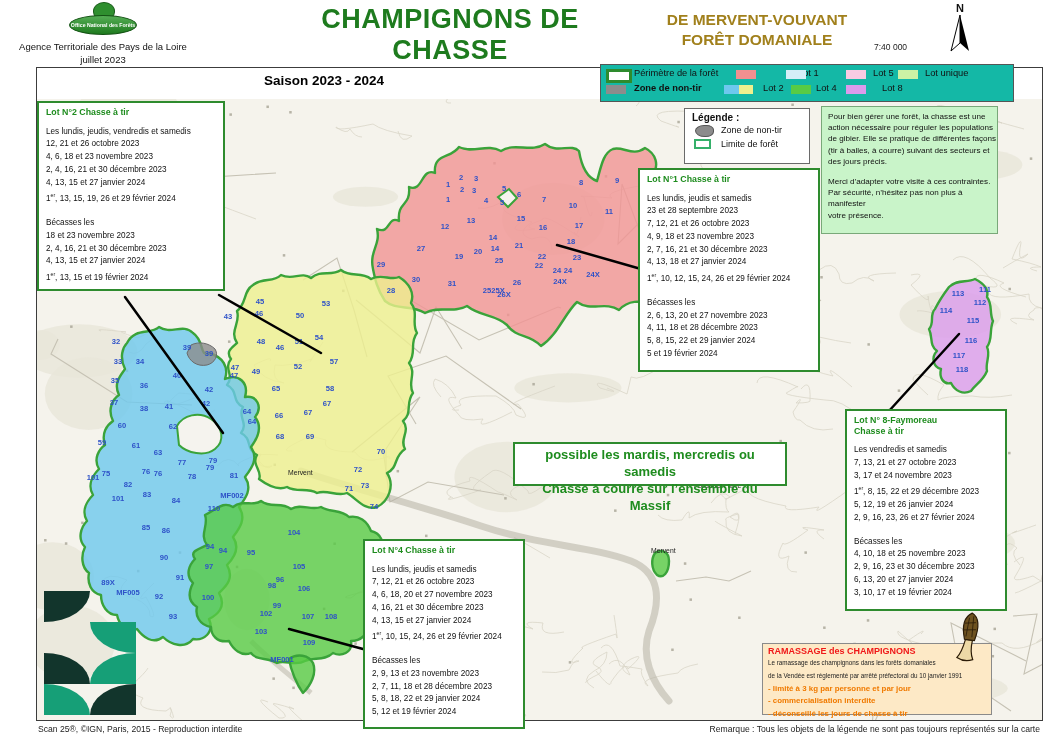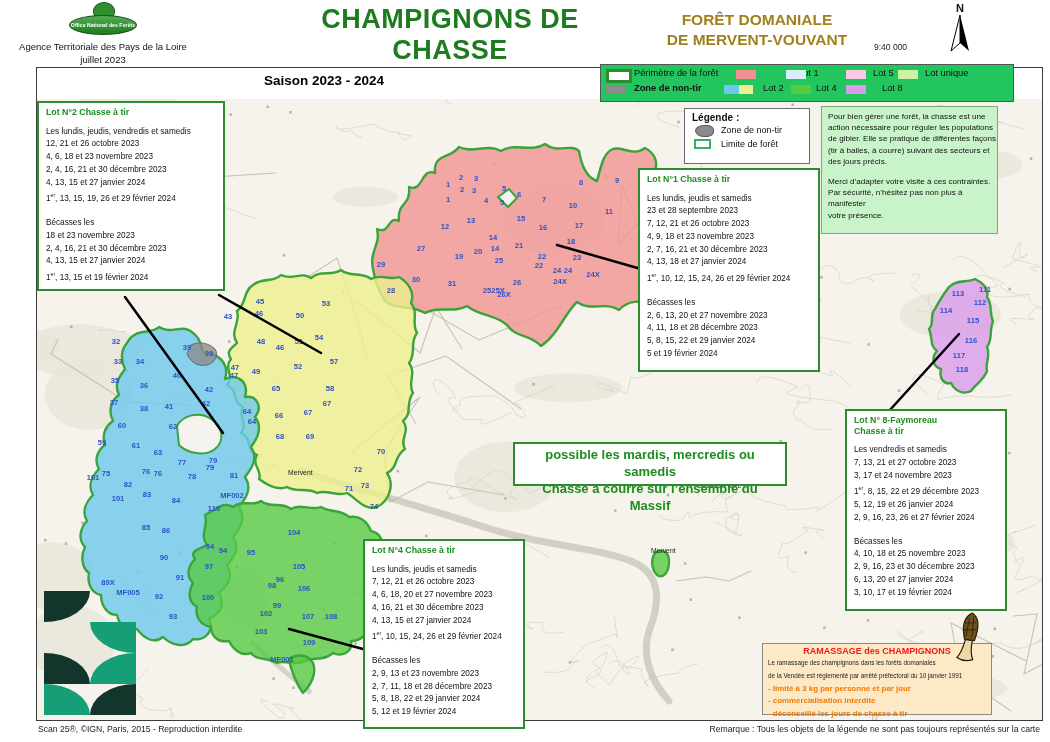--- a/index.html
+++ b/index.html
@@ -21,21 +21,21 @@
   .forest-wrap{position:absolute;left:652px;top:10px;width:210px;text-align:center;
                font-size:15.5px;font-weight:bold;color:#a1801c;line-height:20px}
   .compass-n{position:absolute;left:949px;top:2px;width:22px;text-align:center;font-size:11px;font-weight:bold}
   .scale-txt{position:absolute;left:874px;top:42px;font-size:8.5px;color:#222}
   
   #map-frame{position:absolute;left:36px;top:67px;width:1005px;height:652px;border:1px solid #3c3c3c;
              background:#f5f3ec;overflow:hidden}
   #mapsvg{position:absolute;left:0;top:0}
   .season{position:absolute;left:264px;top:73px;font-size:13.5px;font-weight:bold;color:#000}
   
-  #legend-bar{position:absolute;left:600px;top:64px;width:412px;height:36px;background:#22c55e;border:1px solid #555}
+  #legend-bar{position:absolute;left:600px;top:64px;width:412px;height:36px;background:#14b8a6;border:1px solid #555}
   .lg-sw{position:absolute;width:20px;height:9px}
   .lg-sw.outline{width:20px;height:8px;background:#fff;border:3px solid #2e8b2e}
   .lg-lb{position:absolute;font-size:9.3px;white-space:nowrap}
   .lg-lb.b{font-weight:bold}
   
   #map-legend{position:absolute;left:684px;top:108px;width:124px;height:54px;background:#fff;border:1.5px solid #6a6a6a}
   .ml-title{font-size:10px;font-weight:bold;margin:3px 0 2px 7px}
   .ml-item{position:relative;font-size:9px;margin:2px 0 3px 36px;line-height:11px}
   .ml-blob{position:absolute;left:-26px;top:0px;width:17px;height:10px;background:#8c8c8c;
            border:1px solid #555;border-radius:55% 45% 50% 60%}
@@ -56,21 +56,21 @@
             border:1px solid #79a879;padding:4px 6px;font-size:8.1px}
   #info-box .tline{line-height:11.2px}
   #info-box .tline.gap{height:9px}
   
   #courre-box{position:absolute;left:513px;top:442px;width:252px;height:36px;background:#fff;
               border:2.5px solid #2e8b2e;padding:2px 9px;text-align:center;
               font-size:13px;font-weight:bold;color:#1e8c1e;line-height:17px}
   
   #mush-box{position:absolute;left:762px;top:643px;width:218px;height:66px;background:#fde9c6;
             border:1px solid #8a8a8a;padding:2px 5px}
-  .mush-title{text-align:center;font-size:9px;font-weight:bold;color:#f01818}
+  .mush-title{text-align:left;font-size:9px;font-weight:bold;color:#f01818}
   .mush-body{font-size:6.3px;line-height:7.8px;color:#222;margin-top:1px}
   .mush-rule{font-size:7.9px;line-height:10px;font-weight:bold;color:#f07a00}
   
   .foot{position:absolute;top:724px;font-size:8.6px;color:#222}
   #foot-left{left:38px}
   #foot-right{right:10px}
   
   #brand{position:absolute;left:44px;top:591px;width:92px;height:124px}
   .qs{position:absolute;width:46px;height:31px}
   .qdark{background:#12352c}.qteal{background:#169f77}
@@ -88,30 +88,30 @@
   <div class="agency">Agence Territoriale des Pays de la Loire</div>
   <div class="hdr-date">juillet 2023</div>
 
   <div class="title-wrap">
     <div class="main-title">CHAMPIGNONS DE CHASSE</div>
     <div class="subtitle">(susceptible de modifications)</div>
     <div class="url">https://www.onf.fr</div>
   </div>
 
   <div class="forest-wrap">
+    <div>DE MERVENT-VOUVANT</div>
     <div>FORÊT DOMANIALE</div>
-    <div>DE MERVENT-VOUVANT</div>
   </div>
 
   <div class="compass-n">N</div>
   <svg class="icon-abs" style="left:946px;top:13px" width="28" height="42">
     <polygon points="14,2 5,38 14,30" fill="#fff" stroke="#000" stroke-width="1"></polygon>
     <polygon points="14,2 23,38 14,30" fill="#000"></polygon>
   </svg>
-  <div class="scale-txt">9:40 000</div>
+  <div class="scale-txt">7:40 000</div>
 
   <div id="map-frame">
     <svg id="mapsvg" width="1005" height="652" viewBox="36 67 1005 652">
         <ellipse cx="40.00071129761636" cy="344.0137177333236" rx="18.80737310810946" ry="14.975921428762376" fill="#e9e6da" opacity="0.8"></ellipse>
         <ellipse cx="51.54807675629854" cy="575.3159166639671" rx="41.44048958038911" ry="34.11846455745399" fill="#e9e6da" opacity="0.8"></ellipse>
         <ellipse cx="127.53631194122136" cy="107.10396965267137" rx="50.95945683144964" ry="24.664859645068645" fill="#e9e6da" opacity="0.8"></ellipse>
         <ellipse cx="505.25345370173454" cy="475.9414857788943" rx="51.81877148291096" ry="35.264457205310464" fill="#e9e6da" opacity="0.8"></ellipse>
         <ellipse cx="552.3101158533245" cy="217.8891913103871" rx="51.26925171073526" ry="36.16934859659523" fill="#e9e6da" opacity="0.8"></ellipse>
         <ellipse cx="70.42447101324797" cy="641.5601294930093" rx="43.693572886521" ry="37.2458953242749" fill="#e9e6da" opacity="0.8"></ellipse>
         <ellipse cx="944.5465586241335" cy="687.373363156803" rx="62.12179306265898" ry="14.916480659507215" fill="#e9e6da" opacity="0.8"></ellipse>

